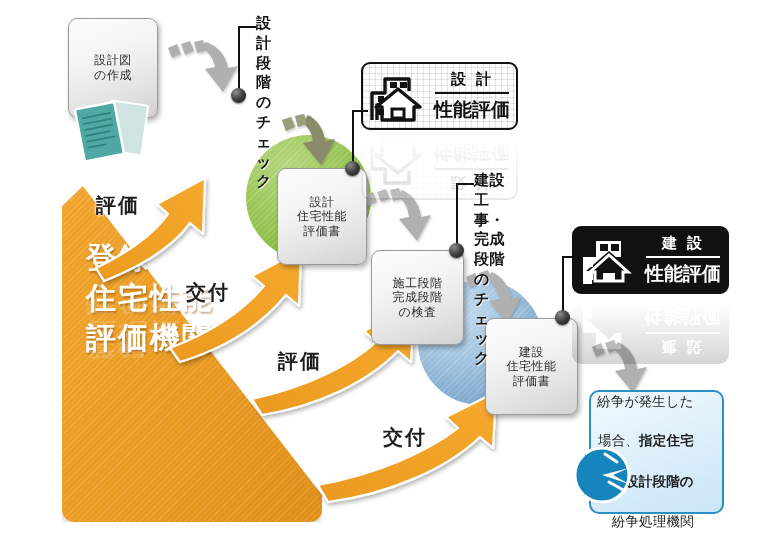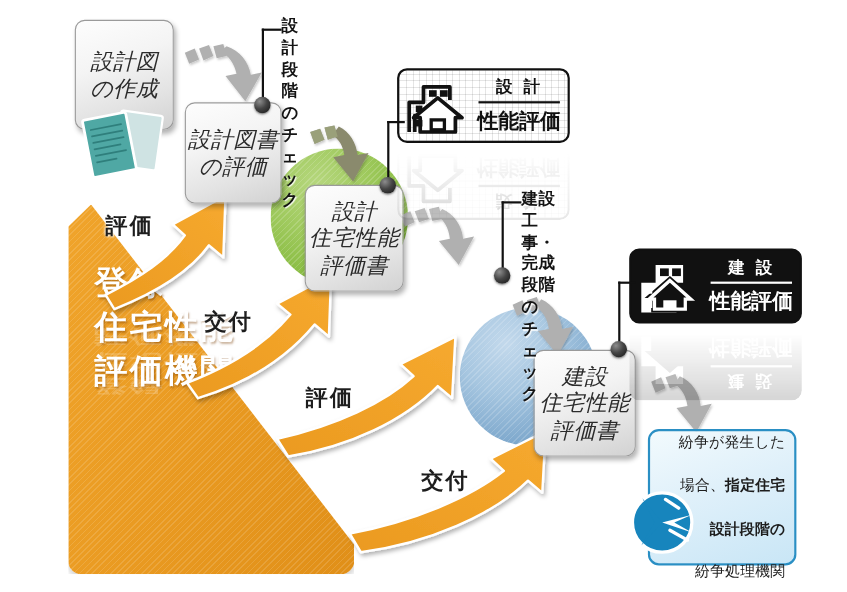--- a/index.html
+++ b/index.html
@@ -7,22 +7,22 @@
        font-family:"DejaVu Sans","Liberation Sans",sans-serif;}
   #stage{position:absolute;left:0;top:0;width:770px;height:538px;background:#fff;}
 
   
   .box{
     position:absolute;box-sizing:border-box;
     border:1px solid #9a9a9a;border-radius:9px;
     background:linear-gradient(160deg,#fdfdfd 0%,#f4f4f4 38%,#e3e3e3 72%,#d2d2d2 100%);
     box-shadow:2px 3px 5px rgba(0,0,0,.30);
     display:flex;flex-direction:column;align-items:center;justify-content:center;
-    color:#2b2b2b;font-size:20px;line-height:1.22;letter-spacing:.5px;
-    text-align:center;white-space:pre-line;z-index:30;font-style:italic;
+    color:#2b2b2b;font-size:12px;line-height:1.22;letter-spacing:.5px;
+    text-align:center;white-space:pre-line;z-index:30;
   }
 
   
   .circ{position:absolute;border-radius:50%;z-index:10;}
   .circ.green{
     background:
       repeating-linear-gradient(135deg,rgba(255,255,255,.16) 0 1px,rgba(0,0,0,0) 1px 4px),
       radial-gradient(circle at 34% 26%,#b6d77e 0%,#9ec95c 38%,#86bb3f 72%,#6ea52e 100%);
   }
   .circ.blue{
@@ -109,26 +109,26 @@
     margin-top:2px;transform:scaleY(-1);opacity:.18;filter:blur(.4px);
     -webkit-mask-image:linear-gradient(to top,rgba(0,0,0,0) 10%,rgba(0,0,0,.9) 95%);
             mask-image:linear-gradient(to top,rgba(0,0,0,0) 10%,rgba(0,0,0,.9) 95%);
   }
 
   
   #dispute{
     position:absolute;left:589px;top:390px;width:135px;height:124px;z-index:30;
     box-sizing:border-box;border:2px solid #2a8fc4;border-radius:10px;
     background:linear-gradient(160deg,#f2fafd 0%,#dff0fa 45%,#c9e6f6 100%);
-    display:flex;align-items:center;justify-content:flex-end;
+    display:flex;align-items:center;justify-content:flex-start;
     padding:6px 8px 6px 6px;
   }
   #dispute .dtxt{font-size:13.5px;line-height:1.45;color:#1d1d1d;text-align:right;
     white-space:pre-line;letter-spacing:.2px;}
-  #dispute .dtxt b{font-weight:bold;}
+  #dispute .dtxt b{font-weight:bold;font-family:Liberation Mono, monospace;}
   #dispute-sym{position:absolute;left:571px;top:444px;width:62px;height:62px;z-index:31;}
 
   
   #docicon{position:absolute;left:70px;top:96px;width:86px;height:76px;z-index:31;}
 
   
   #svgtop{position:absolute;left:0;top:0;width:770px;height:538px;z-index:25;
           pointer-events:none;}
   #svgarrows{position:absolute;left:0;top:0;width:770px;height:538px;z-index:28;
           pointer-events:none;}
@@ -236,31 +236,32 @@
         <line x1="16" y1="48" x2="34" y2="48"></line>
       </g>
     </g>
   </svg>
 
   <div class="box" style="left:68px;top:18px;width:90px;height:100px;">
     <span>設計図
 の作成</span>
   </div>
 
-  <div class="box" style="left:168px;top:93px;width:88px;height:92px;">
-    <span>設計図書
-の評価</span>
-  </div>
 
   <div class="box" style="left:277px;top:168px;width:90px;height:97px;">
     <span>設計
 住宅性能
 評価書</span>
   </div>
 
+  <div class="box" style="left:371px;top:250px;width:93px;height:95px;">
+    <span>施工段階
+完成段階
+の検査</span>
+  </div>
 
   <div class="box" style="left:485px;top:318px;width:93px;height:97px;">
     <span>建設
 住宅性能
 評価書</span>
   </div>
 
   <div class="flabel" style="left:96px;top:192px;">評価</div>
   <div class="flabel" style="left:186px;top:279px;">交付</div>
   <div class="flabel" style="left:278px;top:348px;">評価</div>

